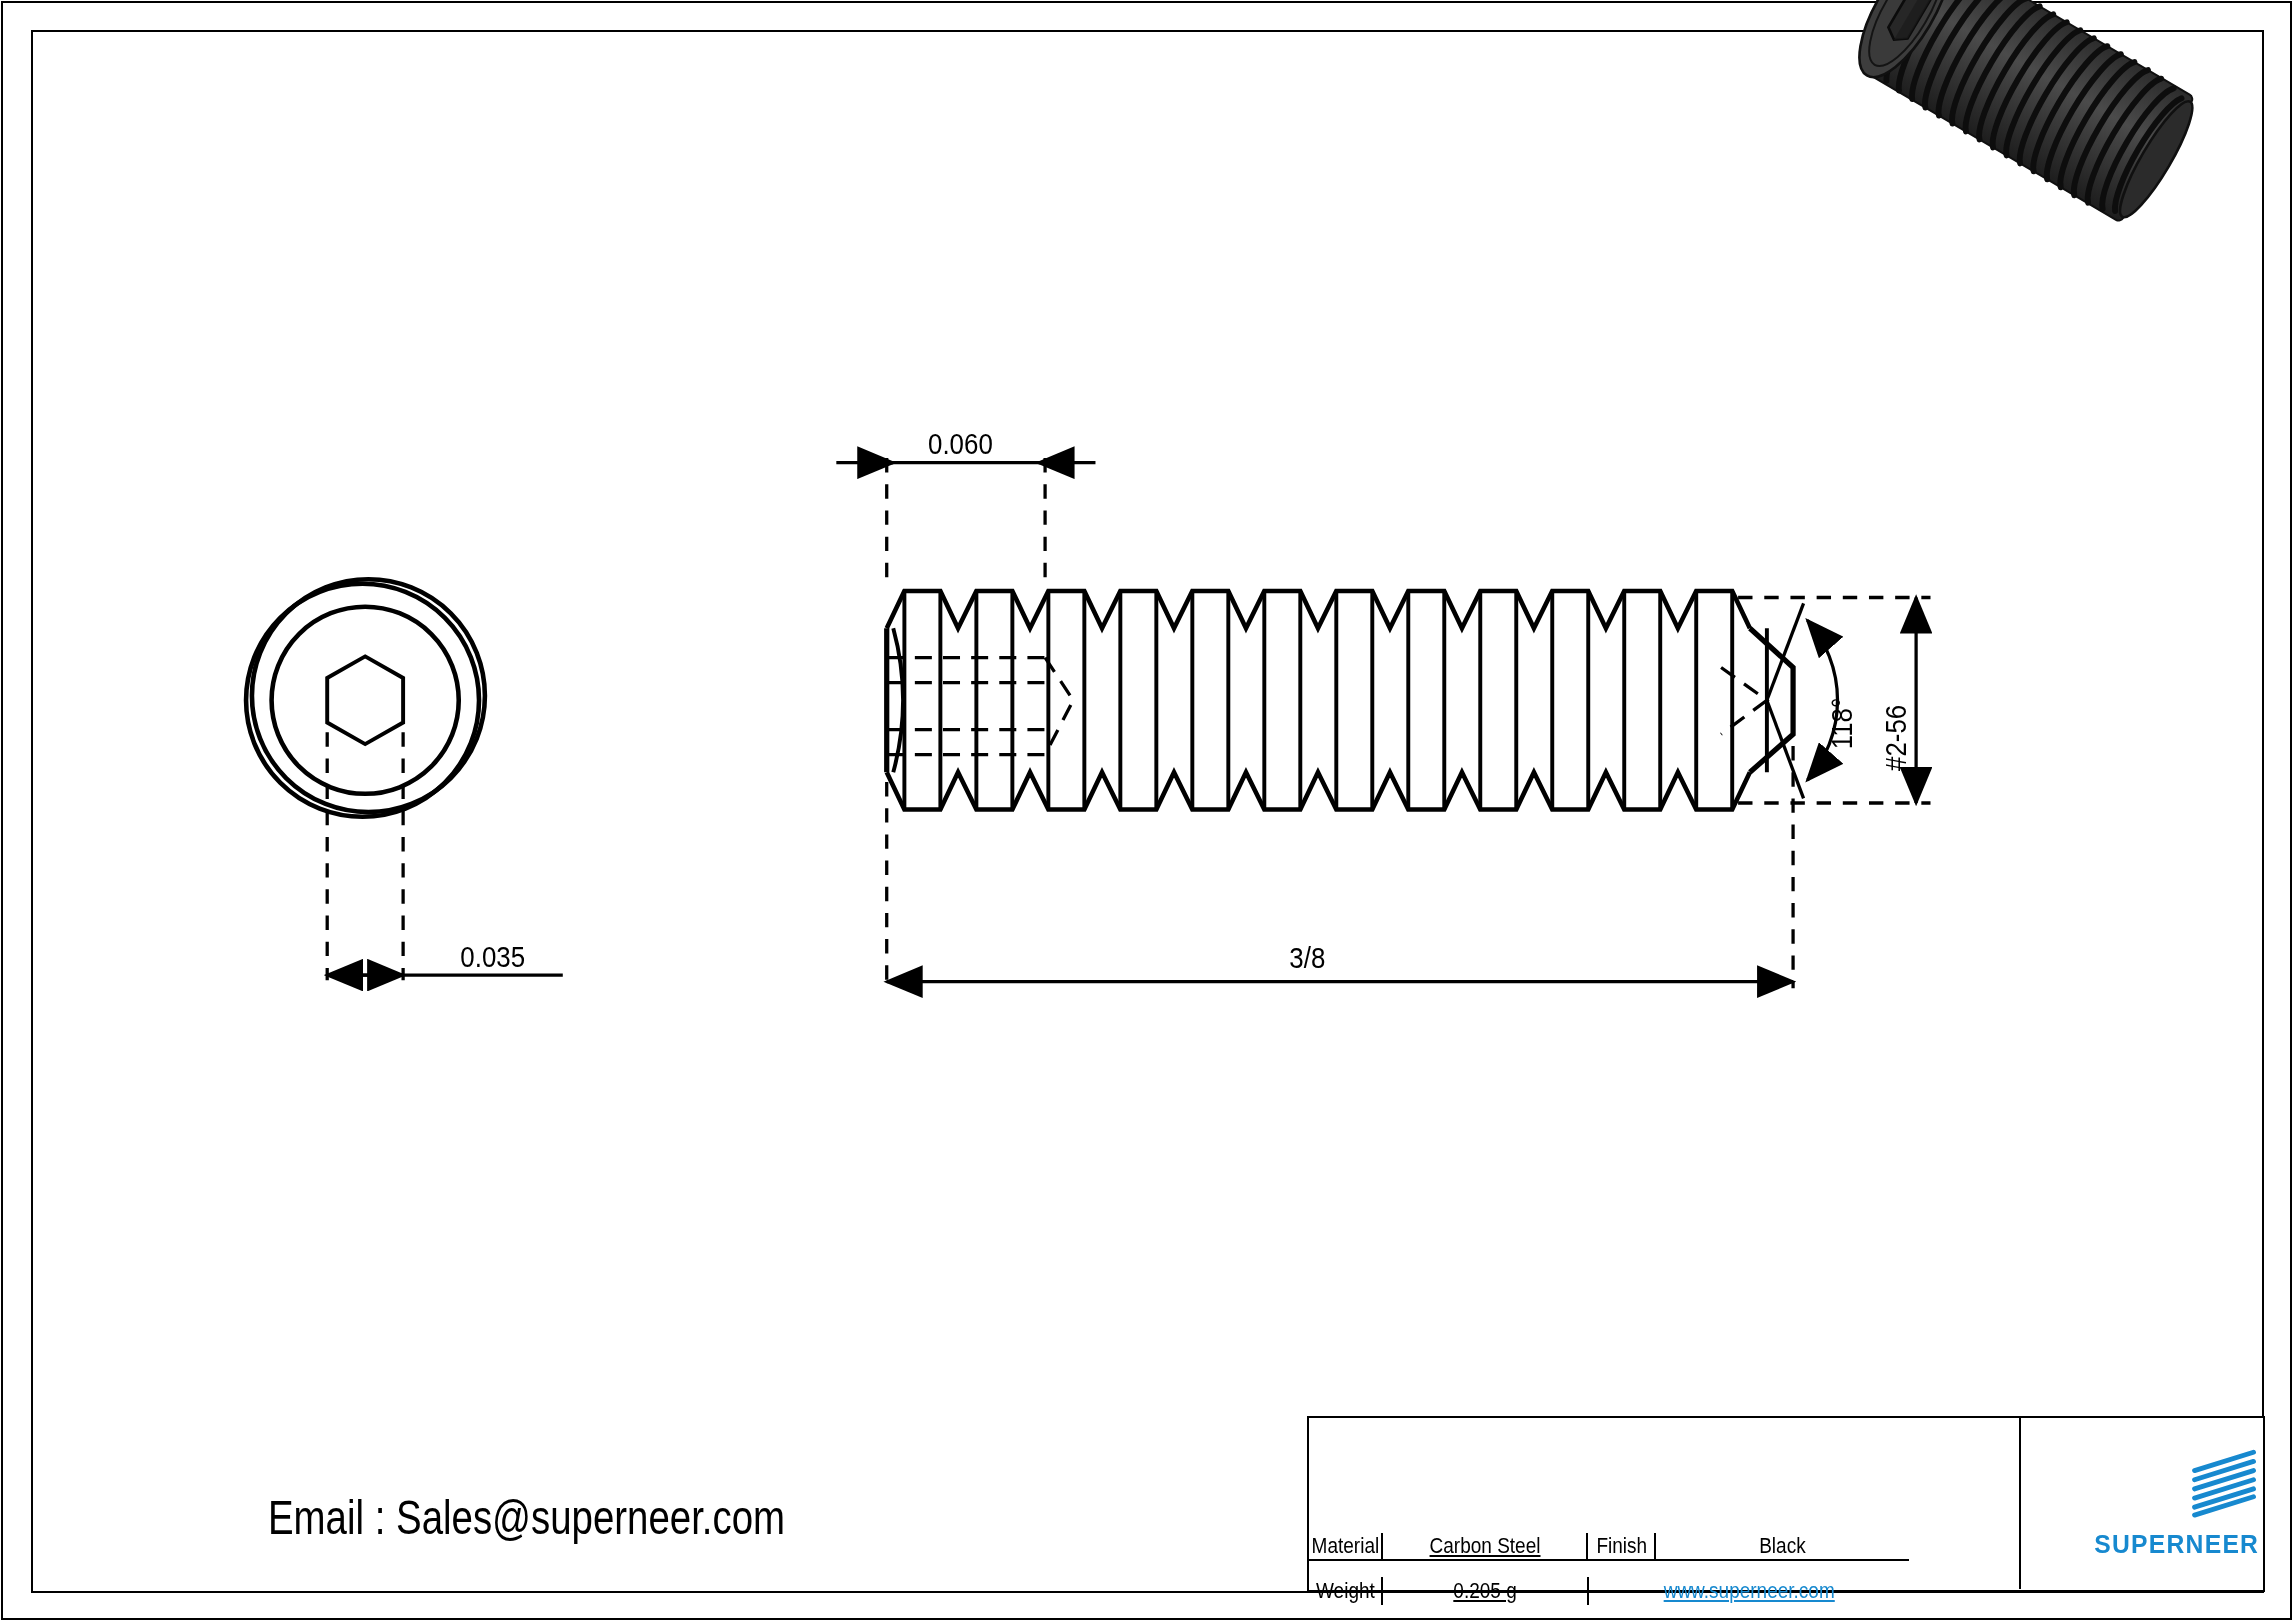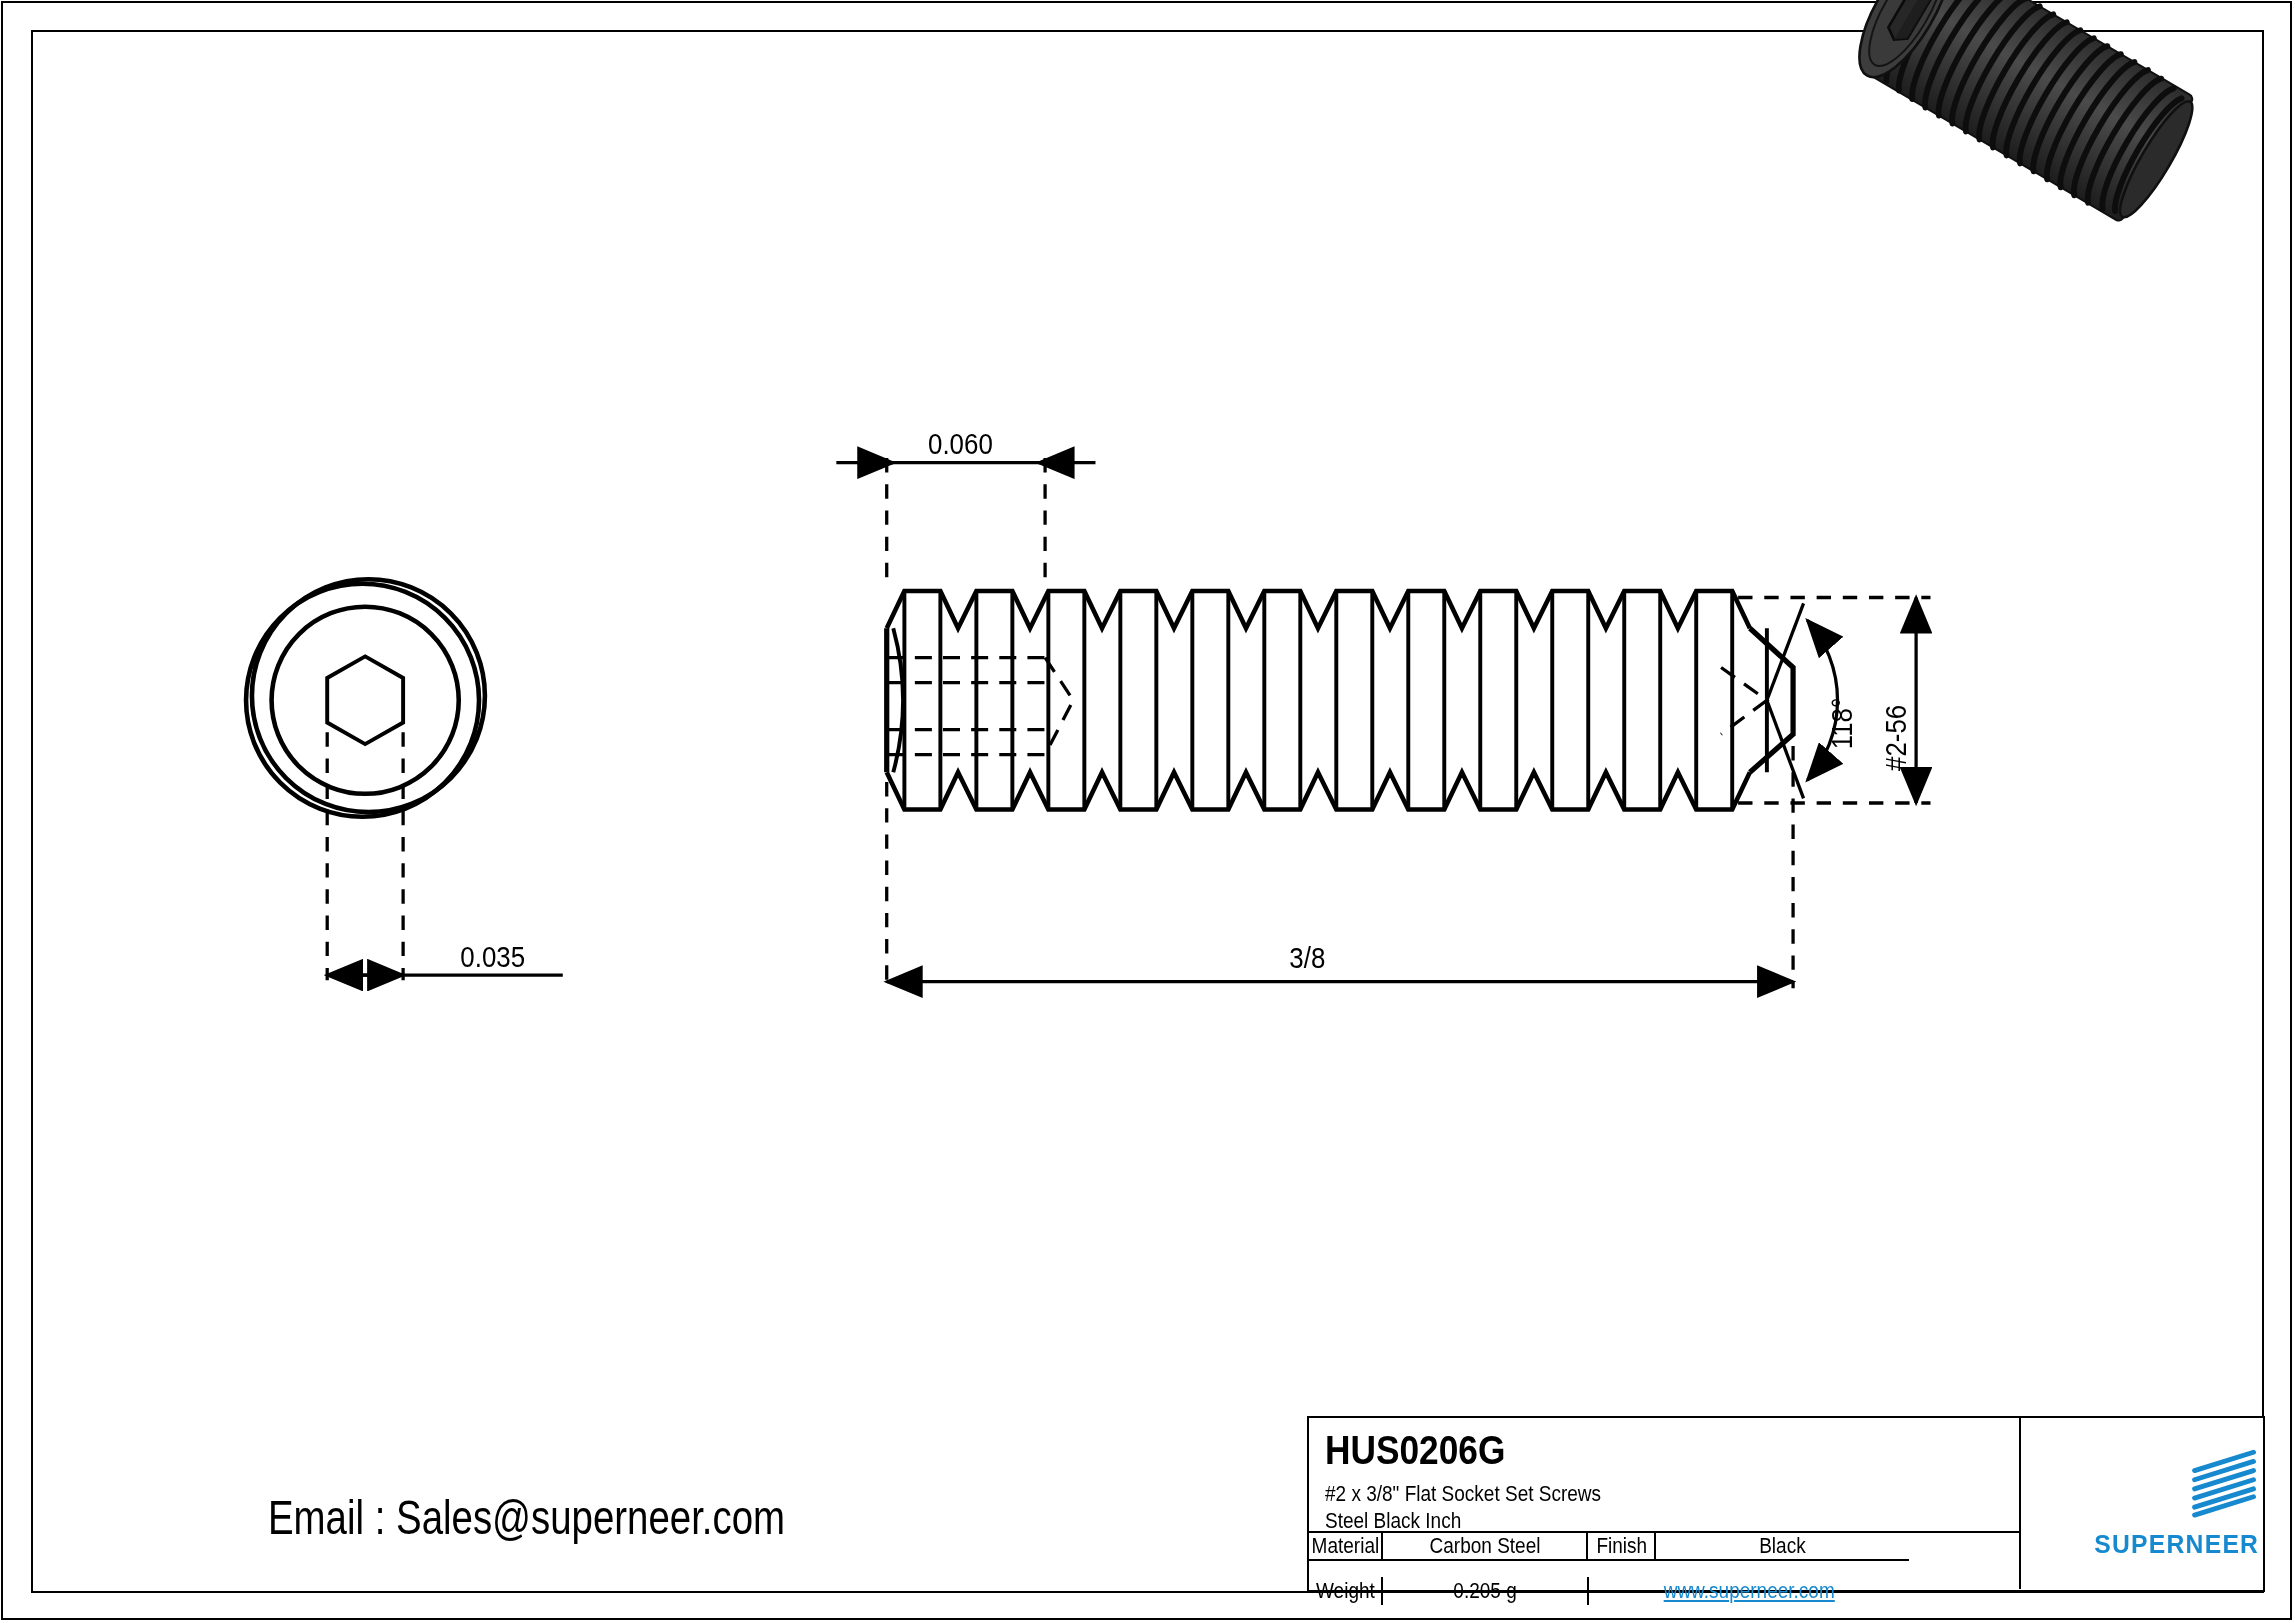--- a/index.html
+++ b/index.html
@@ -44,21 +44,21 @@
 
   .tb-table{position:absolute;left:0;top:115px;width:710px;height:56px;}
   .tb-row{position:absolute;left:0;width:600px;height:28px;display:flex;}
   .tb-row.r1{top:0;border-bottom:2px solid #000;box-sizing:border-box;}
   .tb-row.r2{top:28px;margin-top:16px;}
   .tb-cell{display:flex;align-items:center;justify-content:center;
            font-size:21.6px;color:#000;box-sizing:border-box;height:100%;
            overflow:hidden;white-space:nowrap;}
   .tb-cell span{transform:scaleX(0.88);display:inline-block;}
   .c-label{width:87px;border-right:2px solid #000;}
-  .c-value{width:243px;border-right:2px solid #000;}
+  .c-value{width:243px;border-right:2px solid #000;text-decoration:underline;}
   .c-label2{width:80px;border-right:2px solid #000000;}
   .c-value2{width:299px;}
   .c-web{width:379px;color:#1789cf;text-decoration:underline;}
 
   .logo-mark{width:76px;height:72px;display:block;}
   .logo-word{font-size:26px;font-weight:bold;color:#1789cf;letter-spacing:1.3px;
              margin-top:9.2px;transform:scaleX(0.95);}
 
   
   .dimtext{font-family:"Liberation Sans",sans-serif;font-size:46px;fill:#000;}
@@ -240,25 +240,20 @@
       <text class="dimtext" x="1998" y="1479" font-size="48" text-anchor="middle" transform="scale(0.86,1) translate(325,0)">3/8</text>
     </g>
   </svg>
 
   <div class="email-text">Email : Sales@superneer.com</div>
 
   <div class="title-block">
 
     <div class="tb-left">
 
-      <div class="tb-head">
-        <div class="part-no">HUS0206G</div>
-        <div class="desc1">#2 x 3/8" Flat Socket Set Screws</div>
-        <div class="desc2">Steel Black Inch</div>
-      </div>
 
       <div class="tb-table">
 
         <div class="tb-row r1">
           <div class="tb-cell c-label">
             <span>Material</span>
           </div>
           <div class="tb-cell c-value">
             <span>Carbon Steel</span>
           </div>

